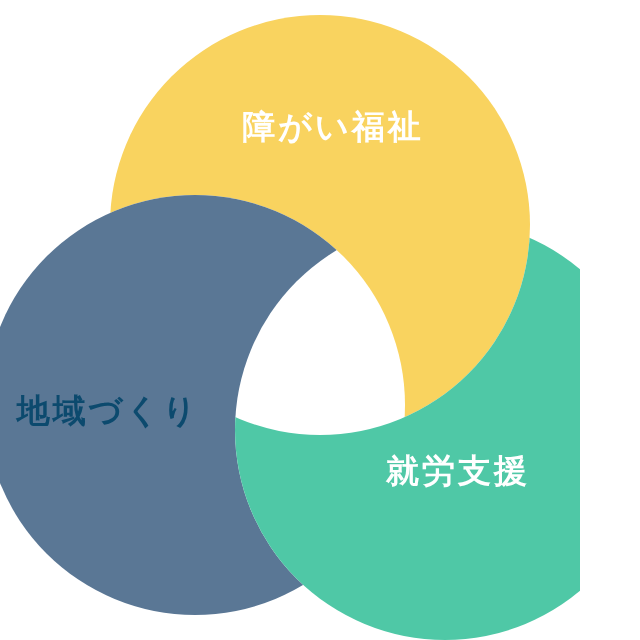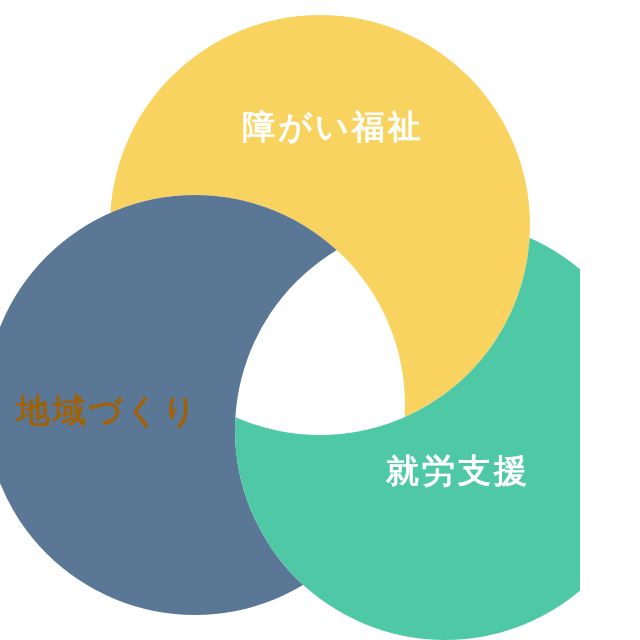--- a/index.html
+++ b/index.html
@@ -50,15 +50,15 @@
         <mask id="cut-2">
           <rect x="0" y="0" width="640" height="640" fill="#ffffff"></rect>
           <circle cx="320" cy="225" r="210" fill="#000000"></circle>
         </mask>
       </defs>
       <circle cx="320" cy="225" r="210" fill="#F9D35F" mask="url(#cut-0)"></circle>
       <circle cx="195" cy="405" r="210" fill="#5A7795" mask="url(#cut-1)"></circle>
       <circle cx="445" cy="430" r="210" fill="#4FC8A6" mask="url(#cut-2)"></circle>
     </svg>
   <div class="label" id="label-0" style="left: 333px; top: 127px; color: rgb(255, 255, 255);">障がい福祉</div>
-  <div class="label" id="label-1" style="left: 108px; top: 411px; color: #a16207; font-family: Liberation Mono, monospace;">地域づくり</div>
+  <div class="label" id="label-1" style="left: 108px; top: 411px; color: #0c4a6e; font-family: Liberation Mono, monospace;">地域づくり</div>
   <div class="label" id="label-2" style="left: 458px; top: 471px; color: rgb(255, 255, 255);">就労支援</div>
 </div>
 
 </body></html>

